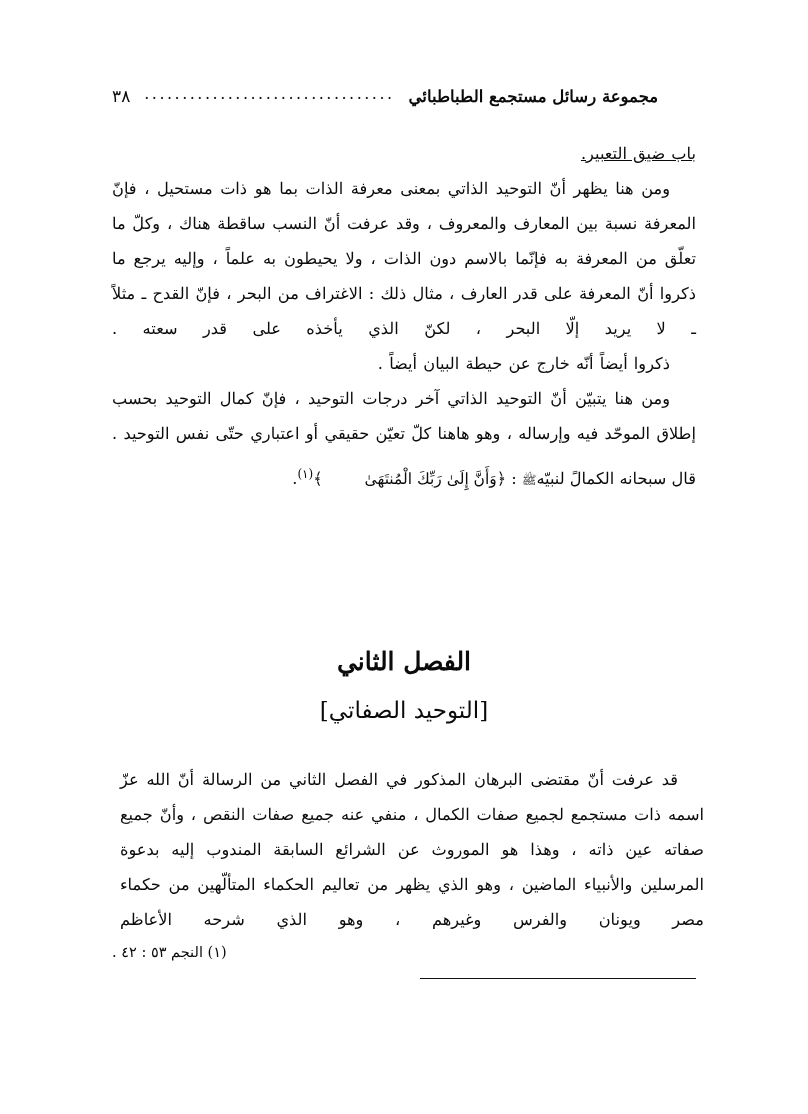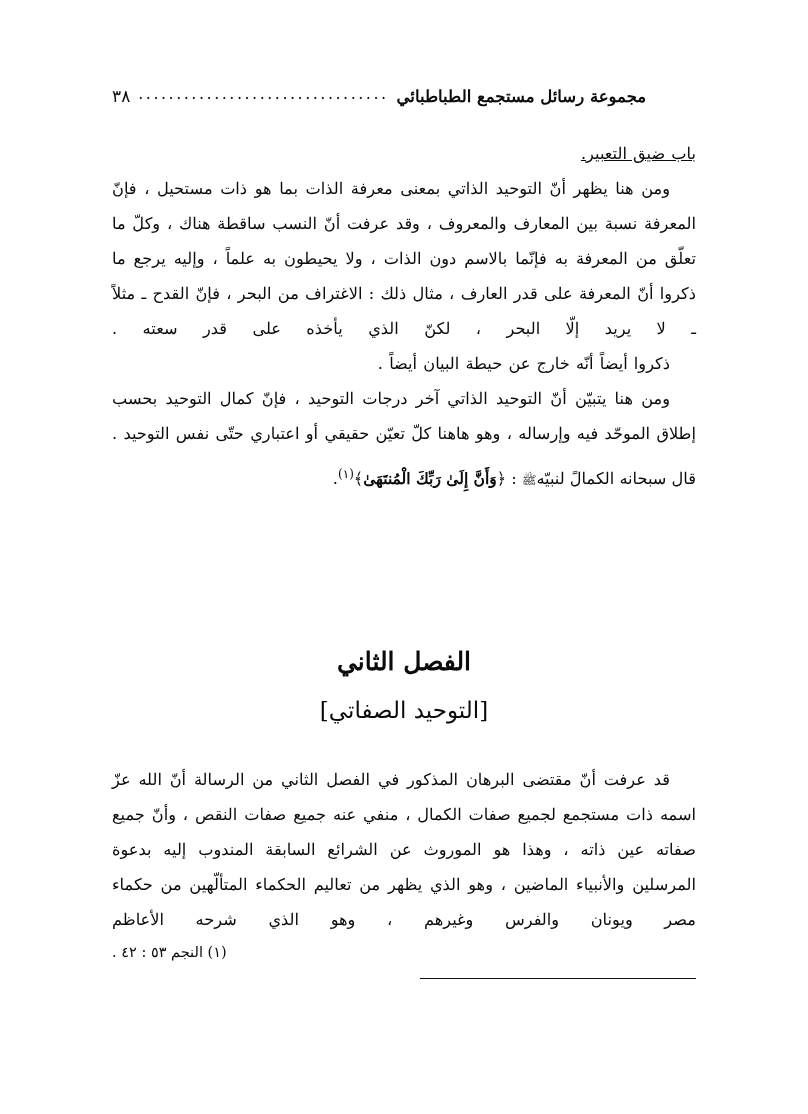--- a/index.html
+++ b/index.html
@@ -25,21 +25,21 @@
   
   .header {
     position: absolute;
     top: 86px;
     left: 112px;
     right: 112px;
     display: flex;
     flex-direction: row-reverse;
     align-items: baseline;
     justify-content: flex-start;
-    gap: 8px;
+    gap: 14px;
     direction: rtl;
   }
   .header-page-number {
     font-size: 17px;
     letter-spacing: 1px;
     white-space: nowrap;
   }
   .header-dots {
     font-size: 16px;
     letter-spacing: 2.5px;
@@ -86,22 +86,23 @@
   
   .verse-line {
     margin-top: 6px;
     font-size: 16.2px;
     line-height: 35px;
     text-align: right;
     text-align-last: right;
     direction: rtl;
   }
   .verse {
-    font-weight: 700;
+    font-weight: 400;
     font-size: 15.5px;
+    margin-left: 42px;
   }
   .verse-brackets {
     font-size: 16px;
   }
   .sallam {
     font-size: 12px;
     letter-spacing: 0;
   }
   .footnote-marker {
     font-size: 12px;
@@ -127,21 +128,21 @@
     font-size: 23px;
     font-weight: 400;
     line-height: 44px;
     margin: 4px 0 0 0;
   }
 
   
   .body-lower {
     position: absolute;
     top: 762px;
-    left: 112px;
+    left: 120px;
     width: 584px;
     direction: rtl;
   }
 
   
   .footnote-rule {
     position: absolute;
     top: 978px;
     left: 420px;
     width: 276px;

